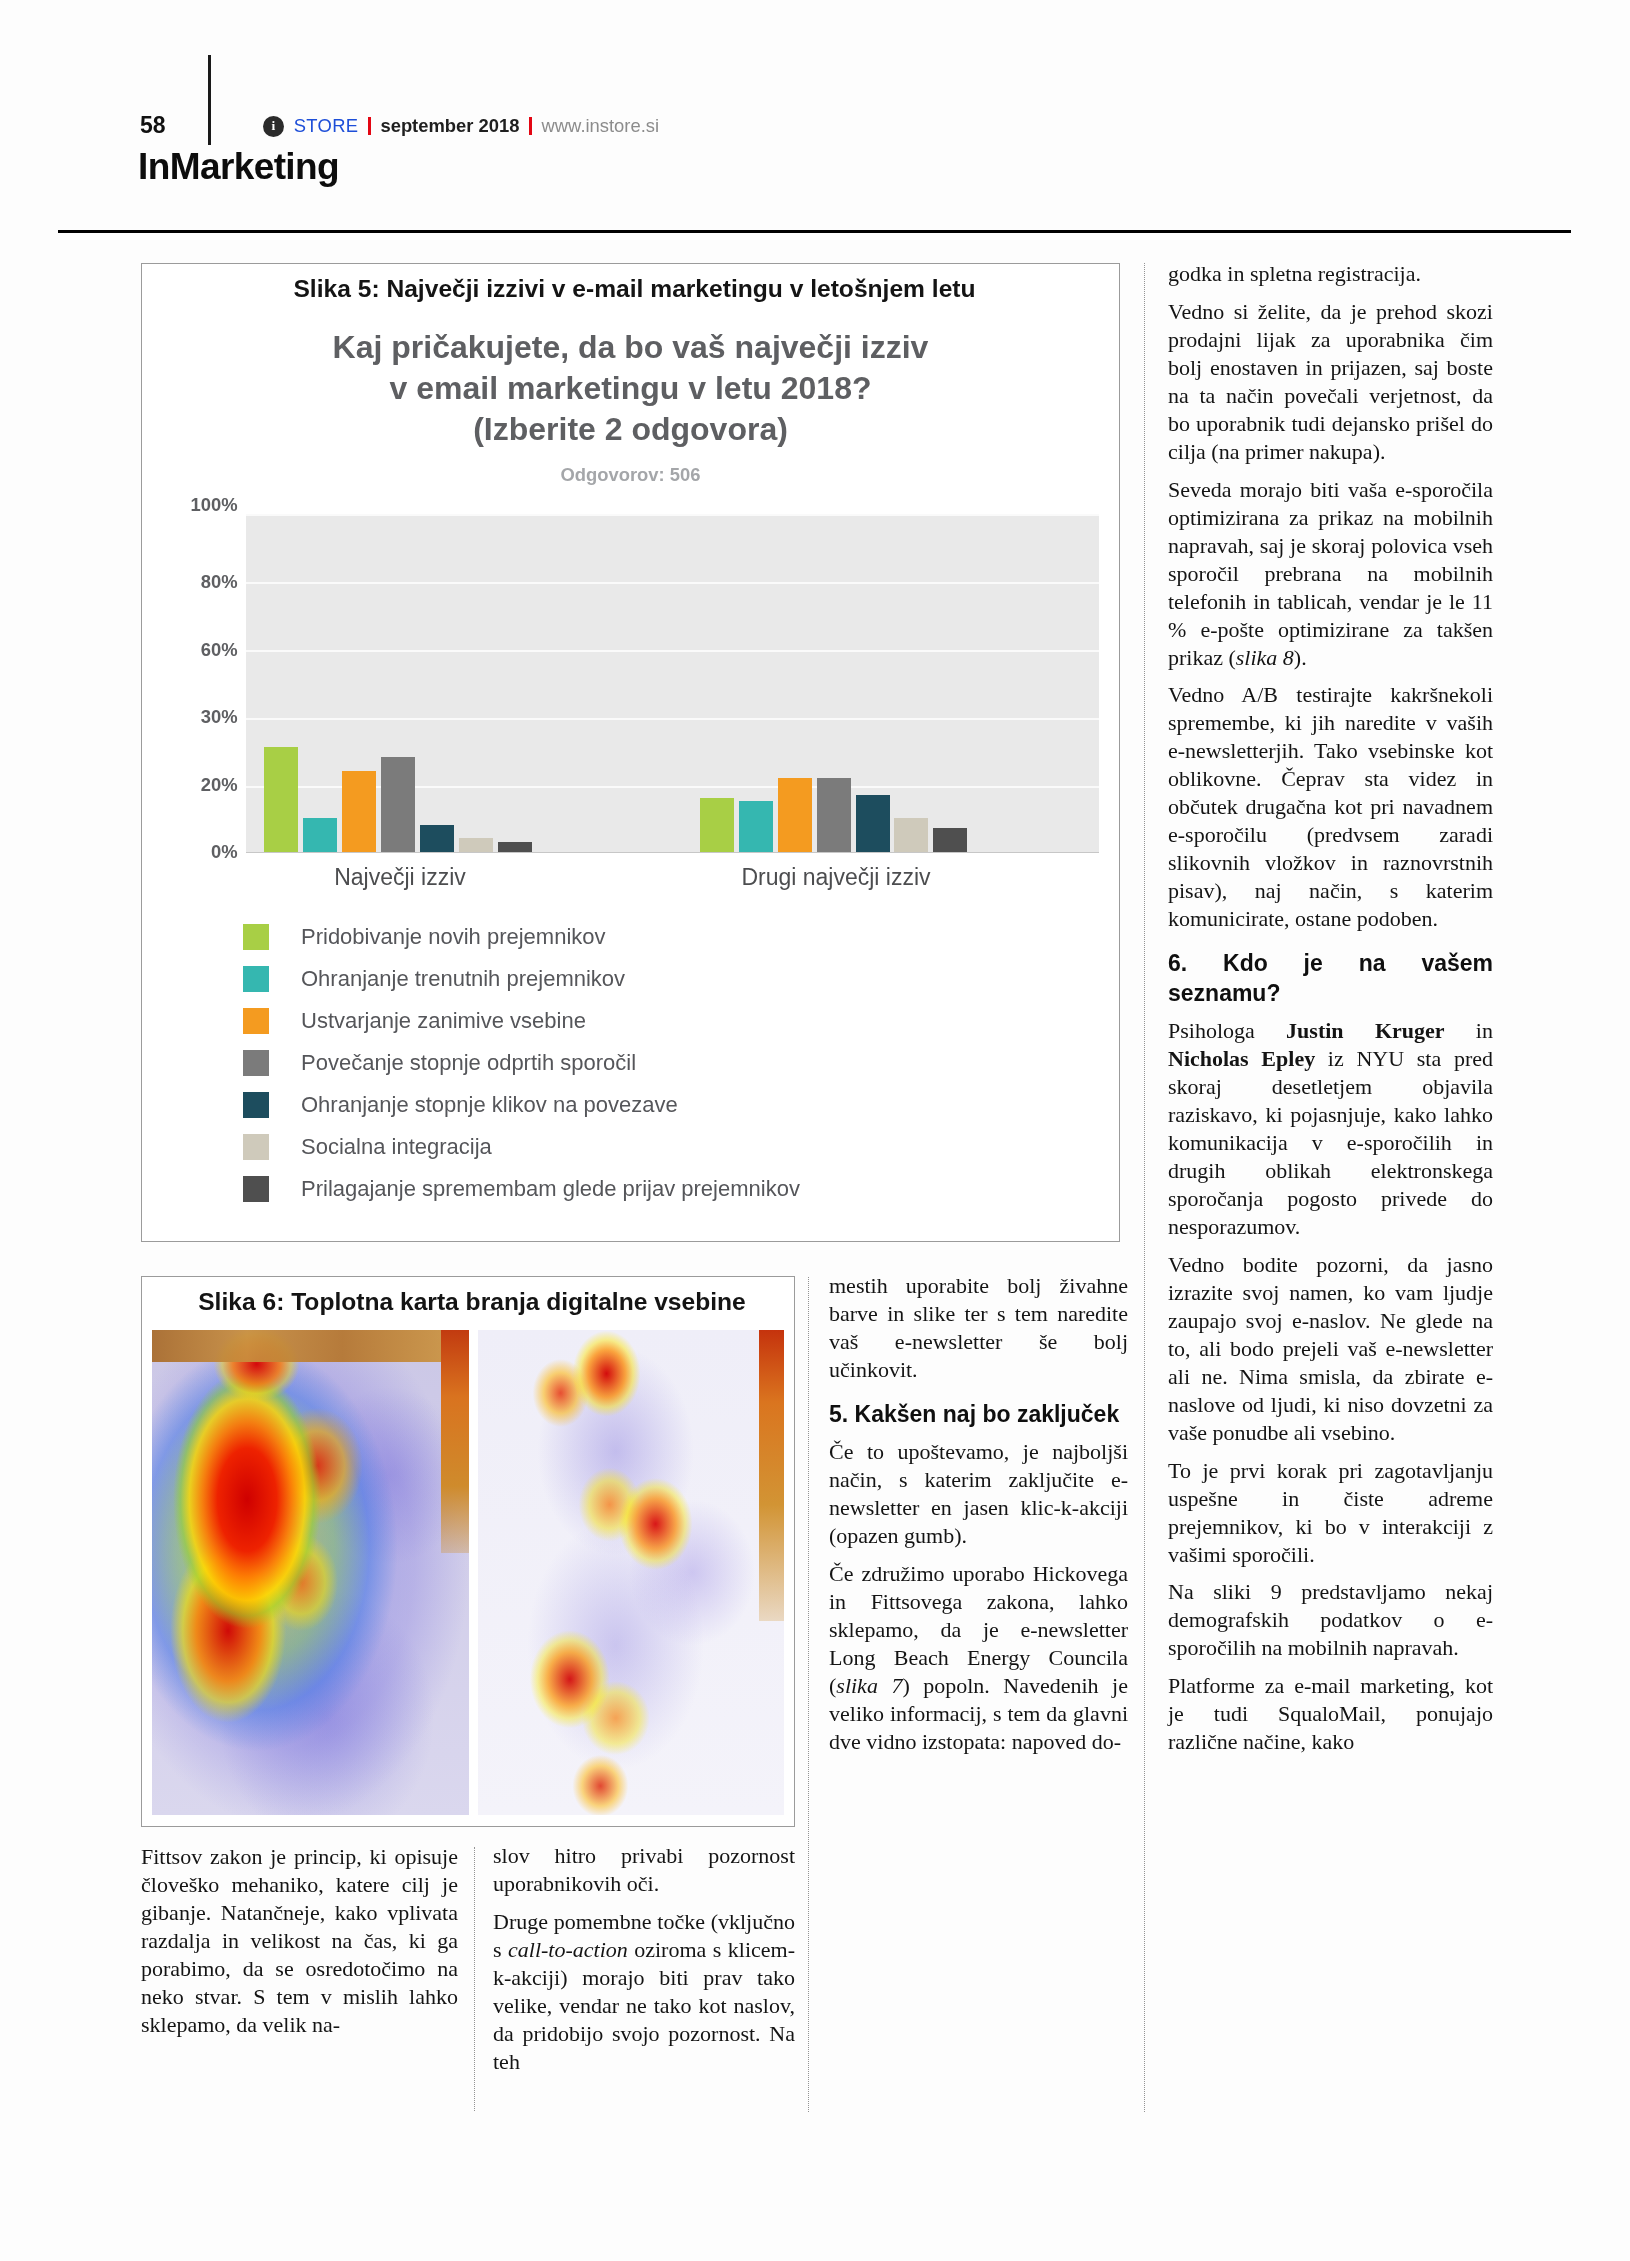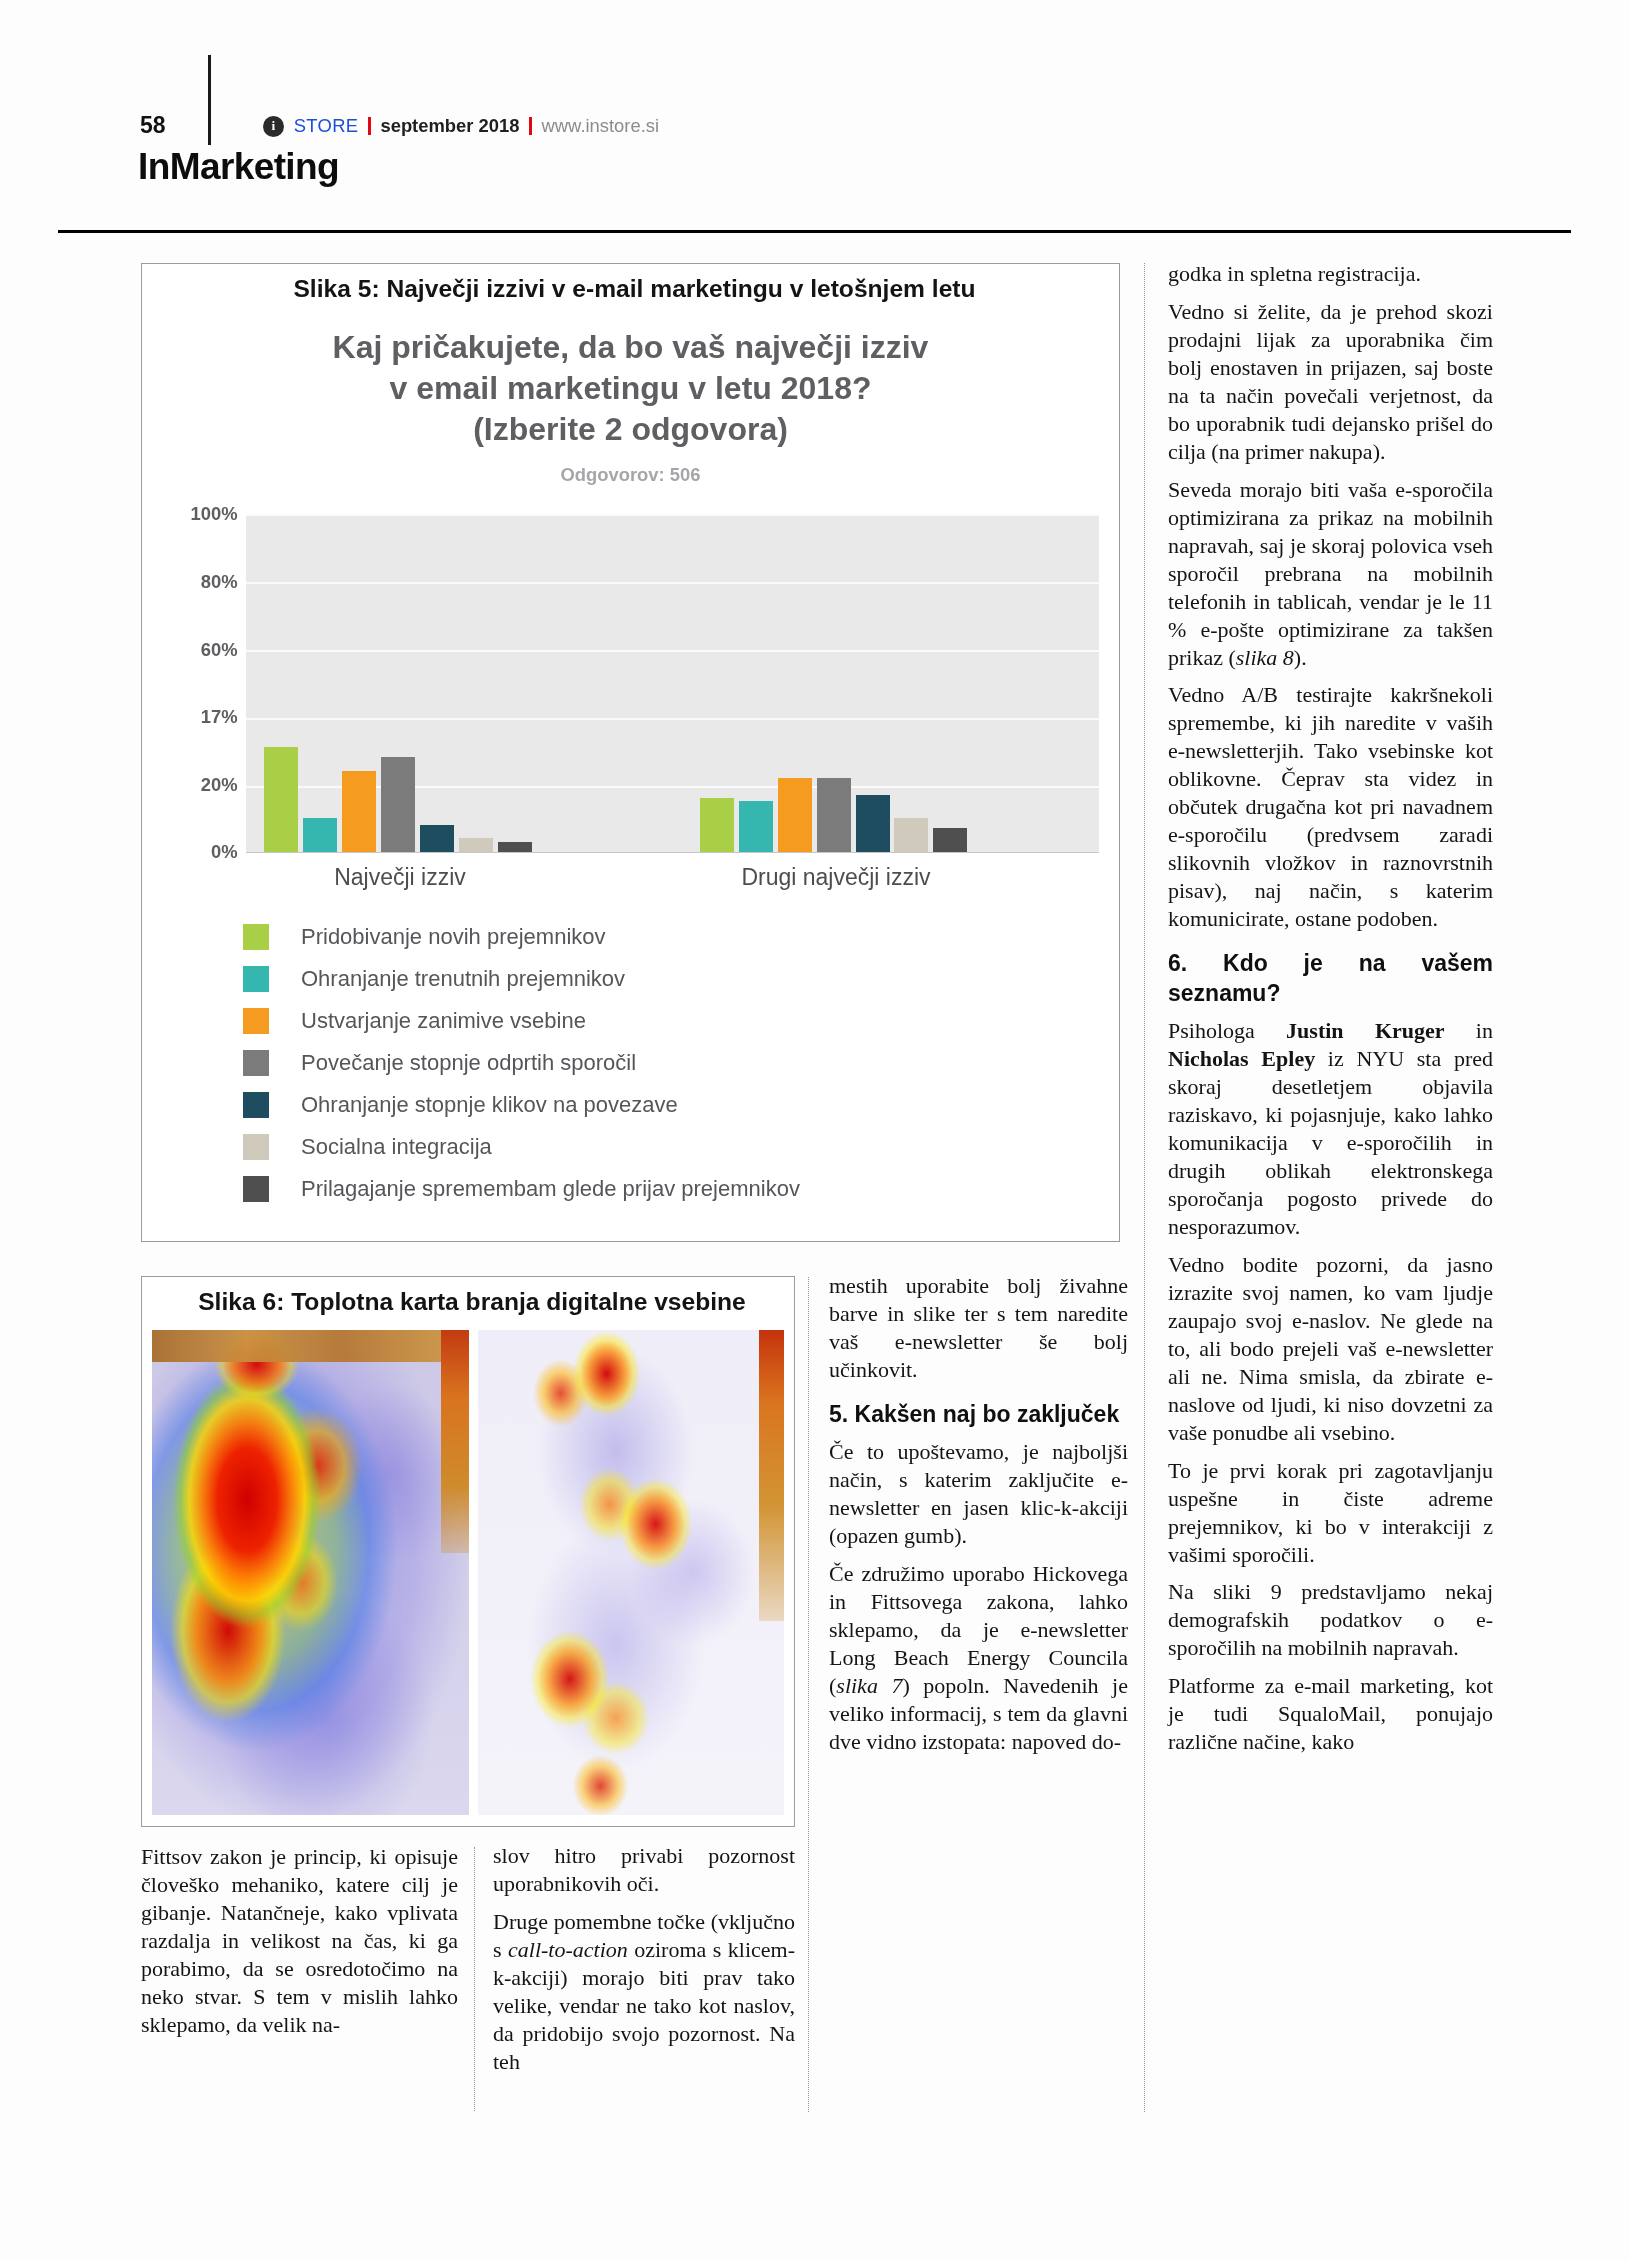--- a/index.html
+++ b/index.html
@@ -33,21 +33,21 @@
   .chart-title{position:absolute;left:0;top:63px;width:100%;text-align:center;font:700 32px "Liberation Sans",sans-serif;color:#5e5f62;line-height:41px;}
   .chart-subtitle{position:absolute;left:0;top:200px;width:100%;text-align:center;font:700 18.4px "Liberation Sans",sans-serif;color:#a4a6a9;}
   .plotarea{
     position:absolute;left:104px;top:250px;width:853px;height:338px;
     background-color:#e9e9e9;
     background-image:linear-gradient(to bottom,#fafafa 0,#fafafa 1.8px,transparent 1.8px);
     background-size:100% 68px;
     border-bottom:1.8px solid #c7c7c7;
   }
   .ytick{position:absolute;left:21.5px;width:74px;text-align:right;font:700 18.4px "Liberation Sans",sans-serif;color:#5e5f62;}
-  .yt0{top:239px}.yt1{top:307px}.yt2{top:375px}.yt3{top:442px}.yt4{top:510px}.yt5{top:577px}
+  .yt0{top:230px}.yt1{top:307px}.yt2{top:375px}.yt3{top:442px}.yt4{top:510px}.yt5{top:577px}
   .bar-group{position:absolute;bottom:0;height:100%;display:flex;align-items:flex-end;gap:4.9px;}
   .g0{left:18.4px}.g1{left:454px}
   .bar{width:34px;}
   .xlabel{position:absolute;top:600px;width:270px;text-align:center;font:400 23px "Liberation Sans",sans-serif;color:#4c4d4f;}
   .x0{left:123px}.x1{left:559px}
   .legend{position:absolute;left:101px;top:660px;display:flex;flex-direction:column;gap:16px;}
   .legend-item{display:flex;align-items:center;gap:32px;}
   .swatch{width:26px;height:26px;flex:0 0 26px;}
   .legend-label{font:400 22px "Liberation Sans",sans-serif;color:#55565a;}
 
@@ -125,21 +125,21 @@
     <div class="chart-title">
       <div>Kaj pričakujete, da bo vaš največji izziv</div>
       <div>v email marketingu v letu 2018?</div>
       <div>(Izberite 2 odgovora)</div>
     </div>
     <div class="chart-subtitle">Odgovorov: 506</div>
 
     <span class="ytick yt0">100%</span>
     <span class="ytick yt1">80%</span>
     <span class="ytick yt2">60%</span>
-    <span class="ytick yt3">17%</span>
+    <span class="ytick yt3">30%</span>
     <span class="ytick yt4">20%</span>
     <span class="ytick yt5">0%</span>
 
     <div class="plotarea" id="plotarea">
         <div class="bar-group g0">
           <div class="bar" style="height: 31%; background: rgb(168, 207, 69);"></div>
           <div class="bar" style="height: 10%; background: rgb(53, 183, 176);"></div>
           <div class="bar" style="height: 24%; background: rgb(244, 155, 32);"></div>
           <div class="bar" style="height: 28%; background: rgb(123, 123, 123);"></div>
           <div class="bar" style="height: 8%; background: rgb(29, 77, 94);"></div>

